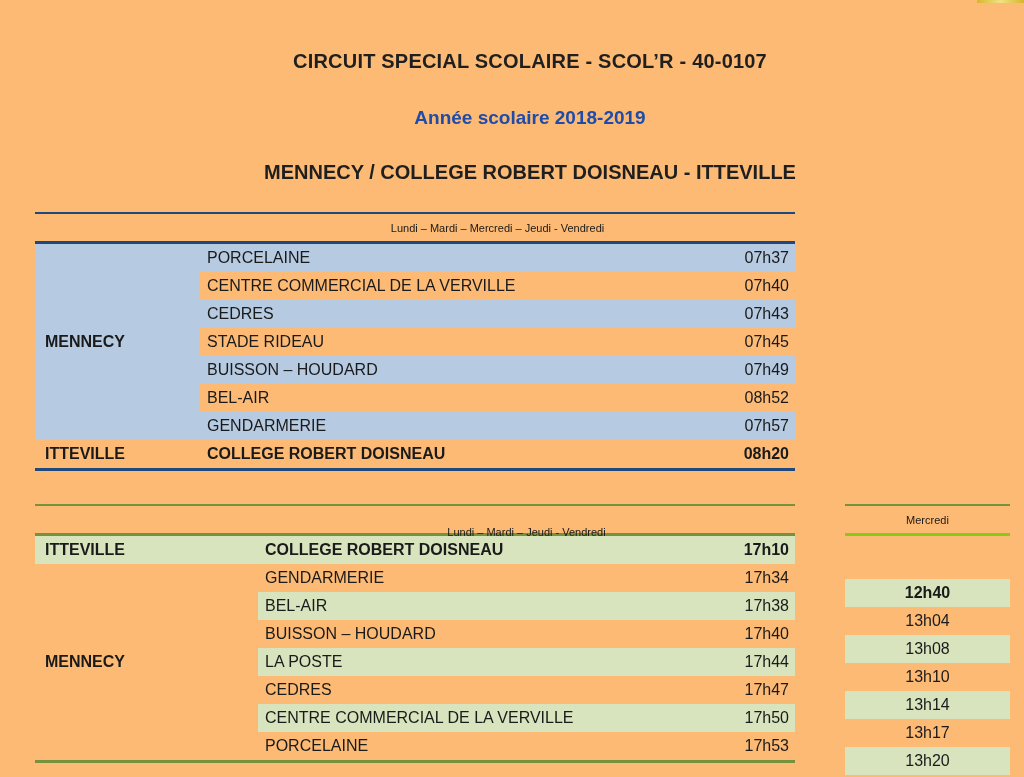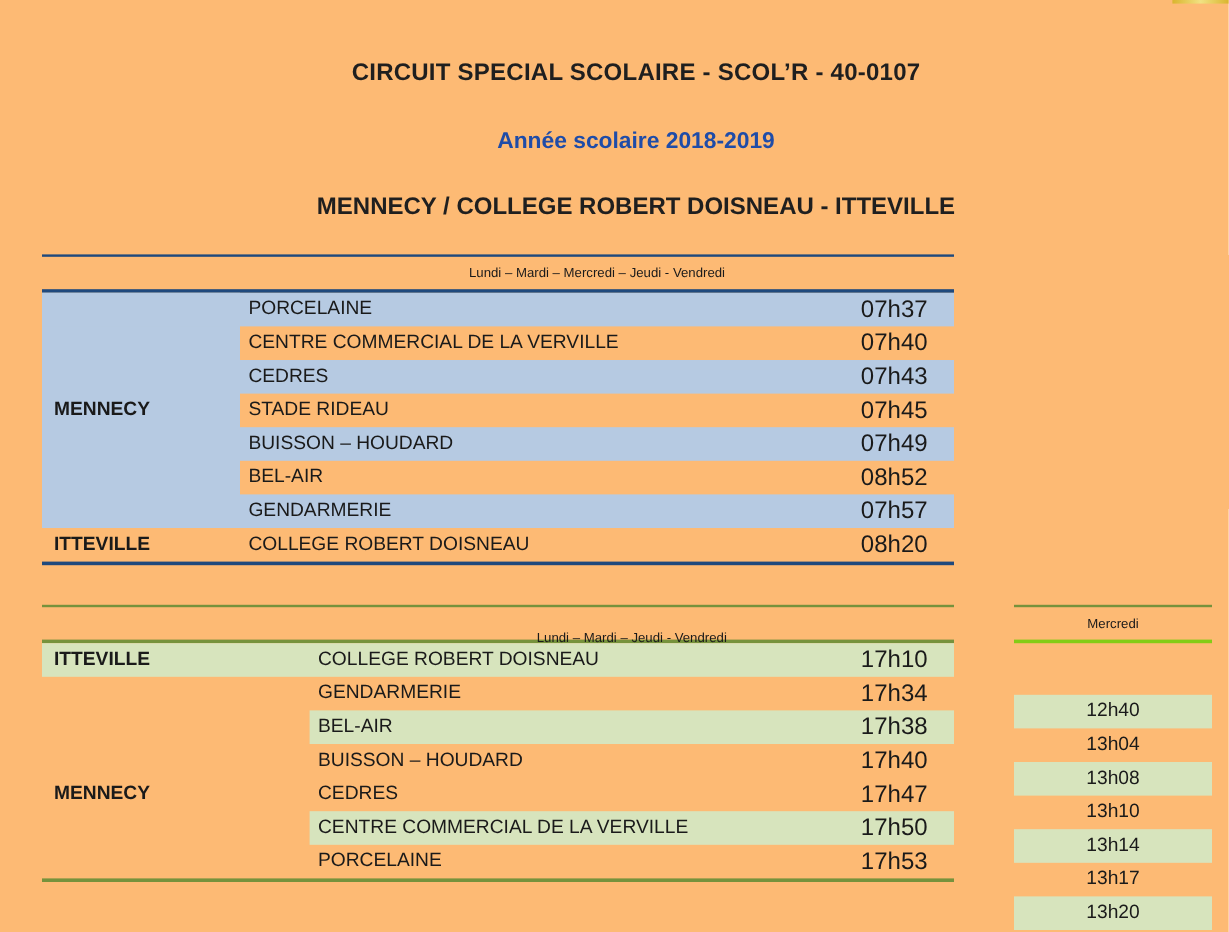--- a/index.html
+++ b/index.html
@@ -27,22 +27,22 @@
   .days-row .days-label {
     position:absolute; top:0; right:0; bottom:0;
     display:flex; align-items:center; justify-content:center;
     font-size:11px; color:#1a1a1a;
   }
   .body-rows { position:relative; }
   .row { position:relative; height:28px; display:flex; align-items:stretch; }
   .stop-cell { flex:1; display:flex; align-items:center; padding-left:7px;
     font-size:16px; white-space:nowrap; }
   .time-cell { width:90px; display:flex; align-items:center; justify-content:flex-end;
-    padding-right:22px; font-size:20px; }
-  .bold { font-weight:400; }
+    padding-right:6px; font-size:16px; }
+  .bold { font-weight:700; }
   .commune-label {
     position:absolute; left:0; width:100%;
     display:flex; align-items:center; padding-left:10px;
     font-size:16px; font-weight:700; color:#1a1a1a;
   }
   
   .t-morning { left:35px; top:212px; width:760px; }
   .t-morning .days-row { border-top:2px solid #1f497d; border-bottom:3px solid #1f497d; }
   .t-morning .days-row .days-label { left:165px; }
   .t-morning .body-rows { border-bottom:3px solid #1f497d; }
@@ -146,20 +146,25 @@
       <div class="row shaded">
           <div class="row-fill"></div>
         <div class="stop-cell">BEL-AIR</div>
         <div class="time-cell">17h38</div>
       </div>
       <div class="row">
           <div class="row-fill"></div>
         <div class="stop-cell">BUISSON – HOUDARD</div>
         <div class="time-cell">17h40</div>
       </div>
+      <div class="row shaded">
+          <div class="row-fill"></div>
+        <div class="stop-cell">LA POSTE</div>
+        <div class="time-cell">17h44</div>
+      </div>
       <div class="row">
           <div class="row-fill"></div>
         <div class="stop-cell">CEDRES</div>
         <div class="time-cell">17h47</div>
       </div>
       <div class="row shaded">
           <div class="row-fill"></div>
         <div class="stop-cell">CENTRE COMMERCIAL DE LA VERVILLE</div>
         <div class="time-cell">17h50</div>
       </div>

